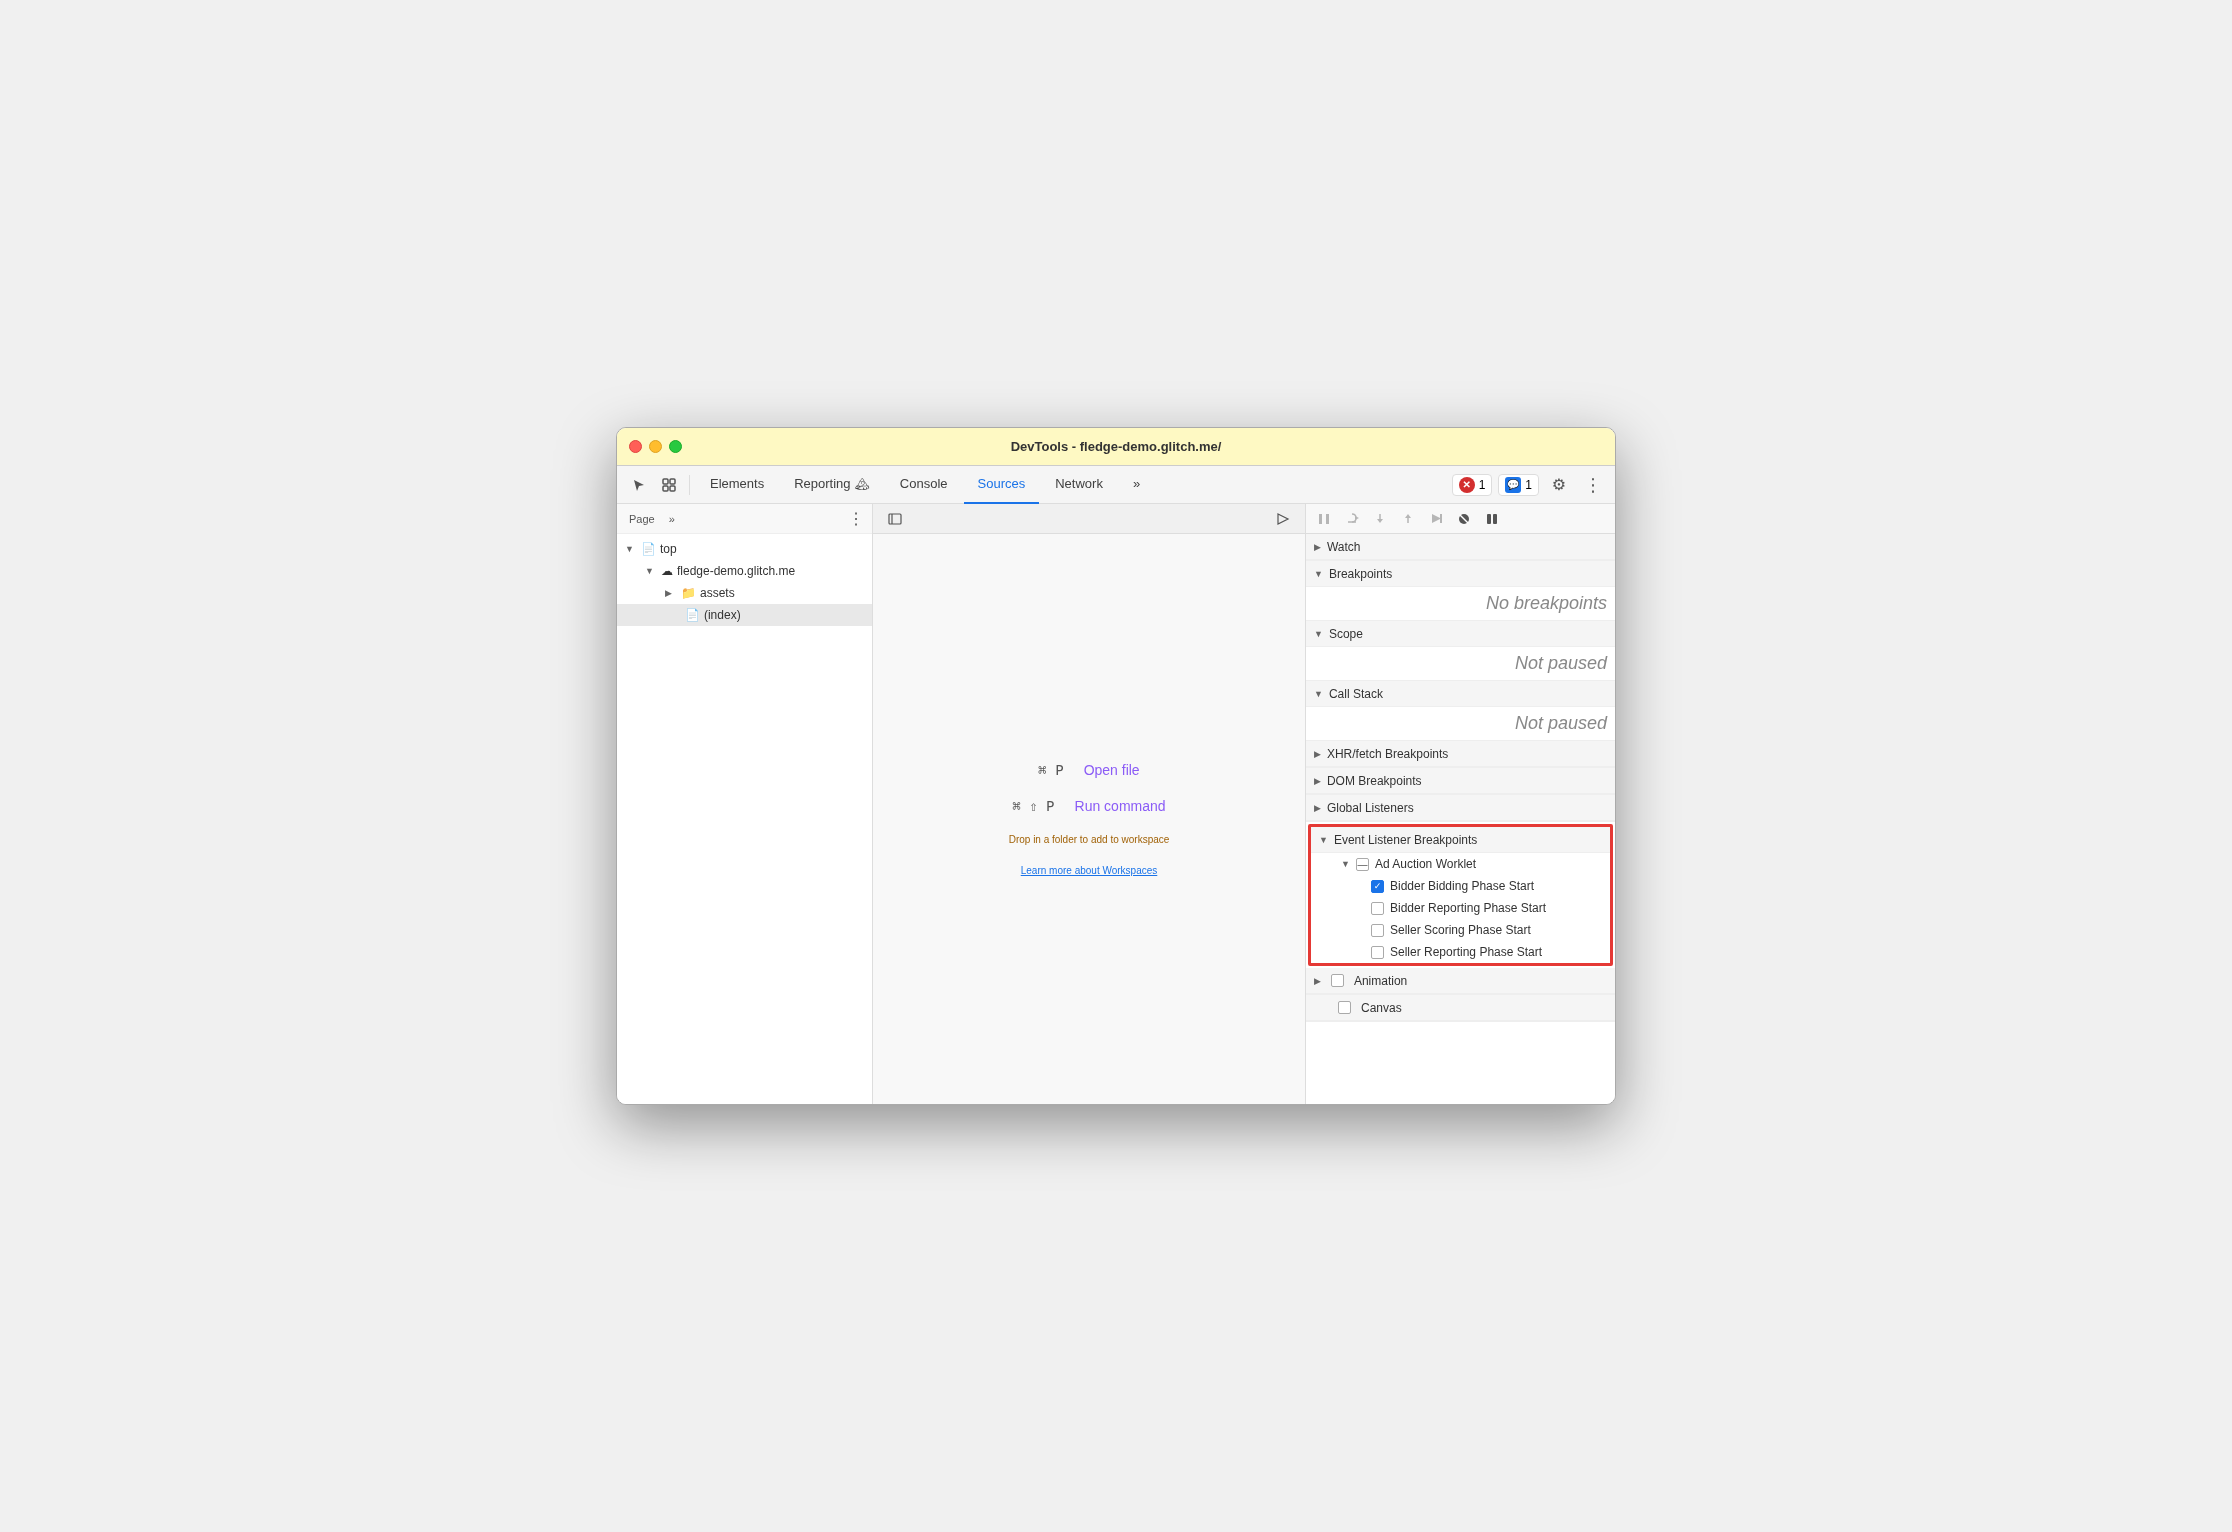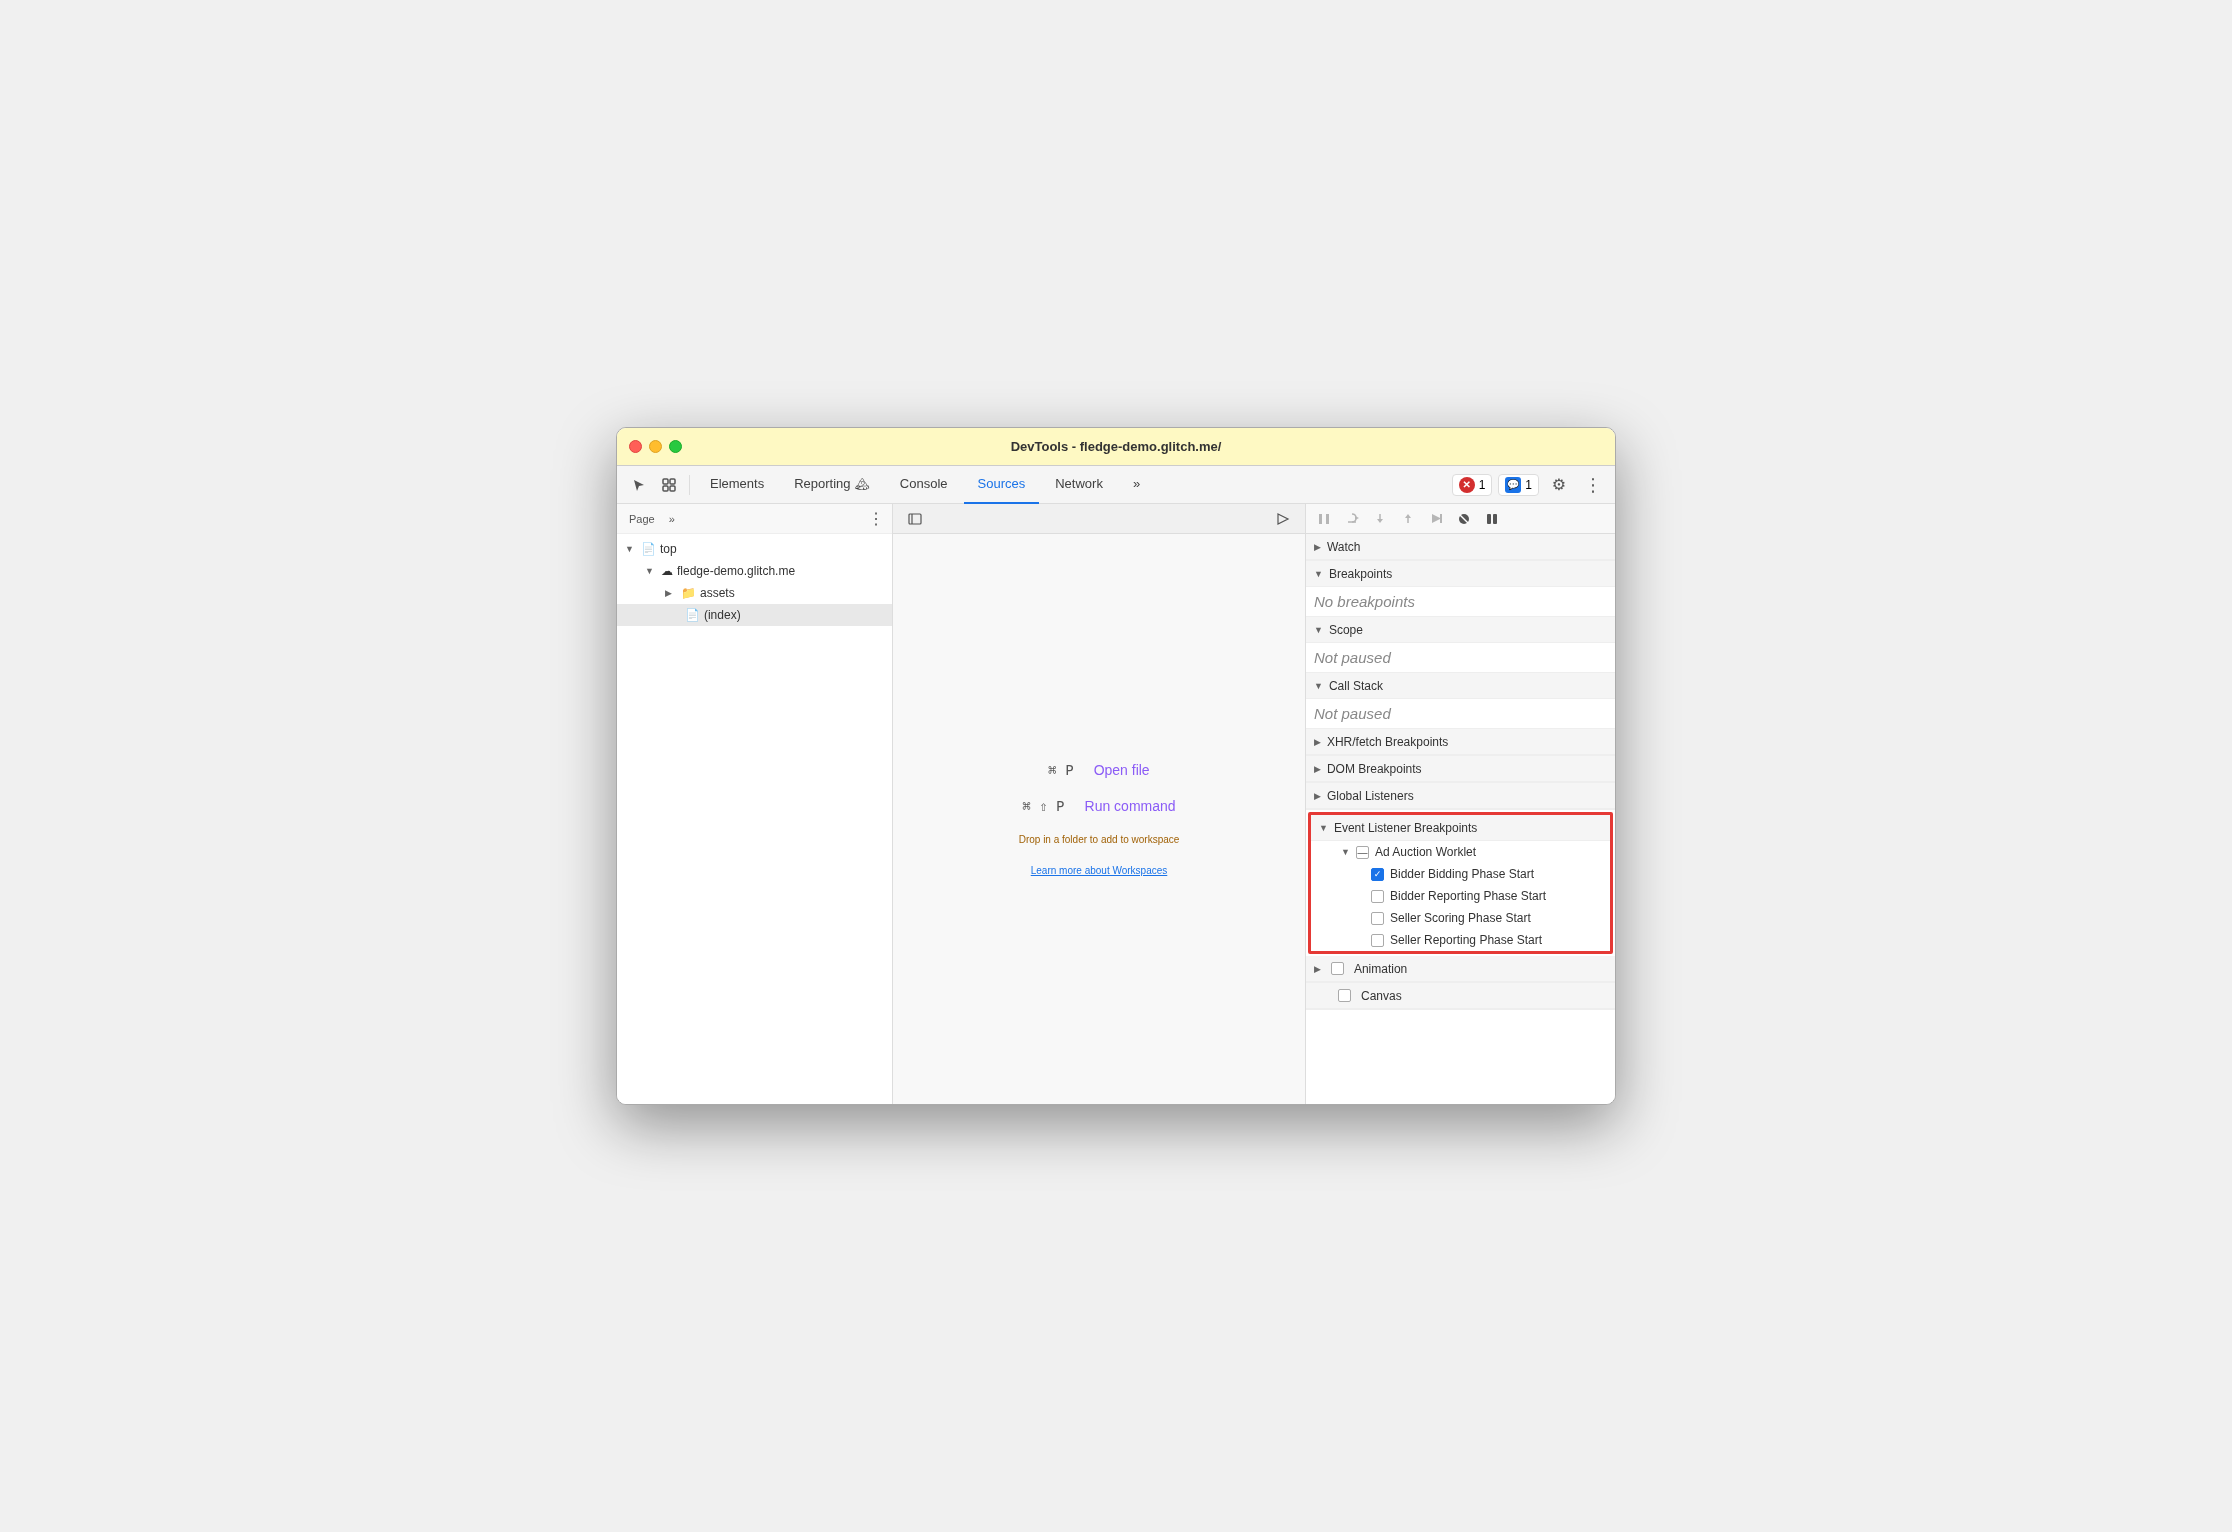--- a/index.html
+++ b/index.html
@@ -136,21 +136,21 @@
       font-size: 10px;
     }
     
     .main {
       display: flex;
       height: calc(100% - 76px);
       min-height: 600px;
     }
     
     .left-panel {
-      width: 276px;
+      width: 256px;
       border-right: 1px solid #ddd;
       display: flex;
       flex-direction: column;
       background: #fff;
     }
     .panel-toolbar {
       height: 30px;
       display: flex;
       align-items: center;
       padding: 0 8px;
@@ -288,24 +288,24 @@
       cursor: pointer;
       background: #f5f5f5;
       border-bottom: 1px solid #eee;
       font-size: 12px;
       color: #333;
       font-weight: 500;
     }
     .section-arrow { font-size: 9px; color: #666; }
     .panel-section-content {
       padding: 6px 8px;
-      font-size: 15px;
+      font-size: 18px;
       color: #888;
       font-style: italic;
-      text-align: left;
+      text-align: right;
     }
     
     .highlighted-section {
       border: 3px solid #e53935;
       margin: 2px;
       border-radius: 2px;
     }
     .event-breakpoint-item {
       display: flex;
       align-items: center;

